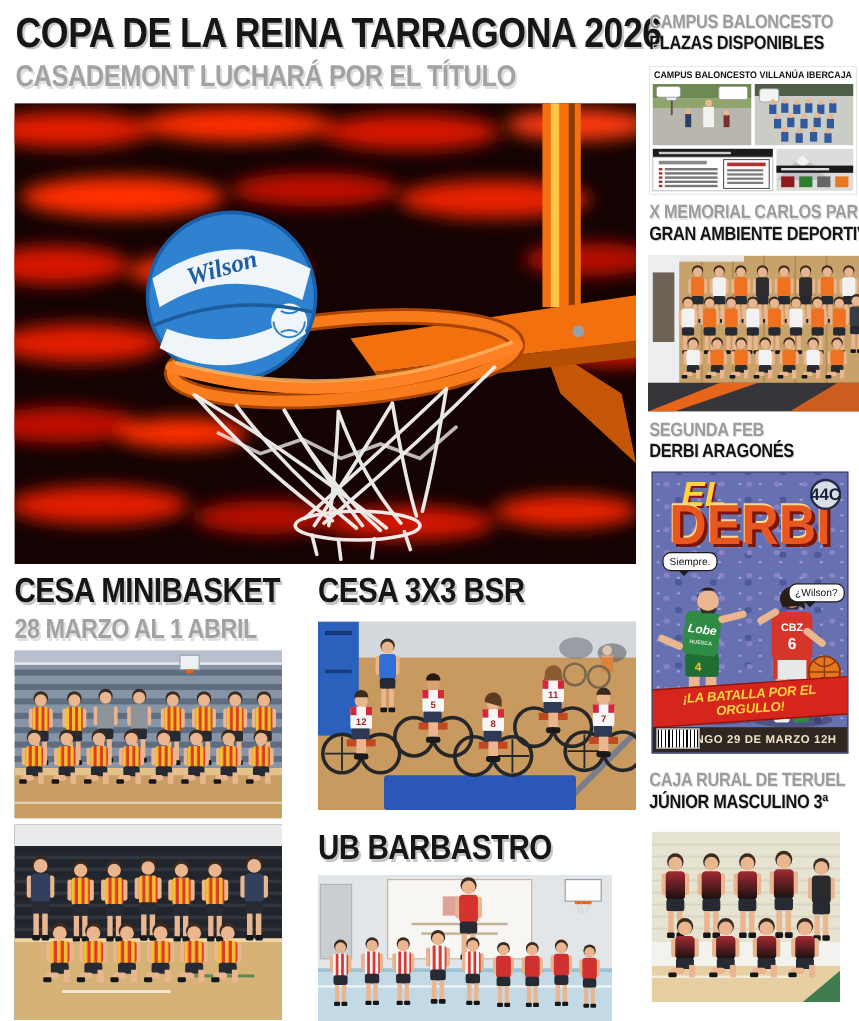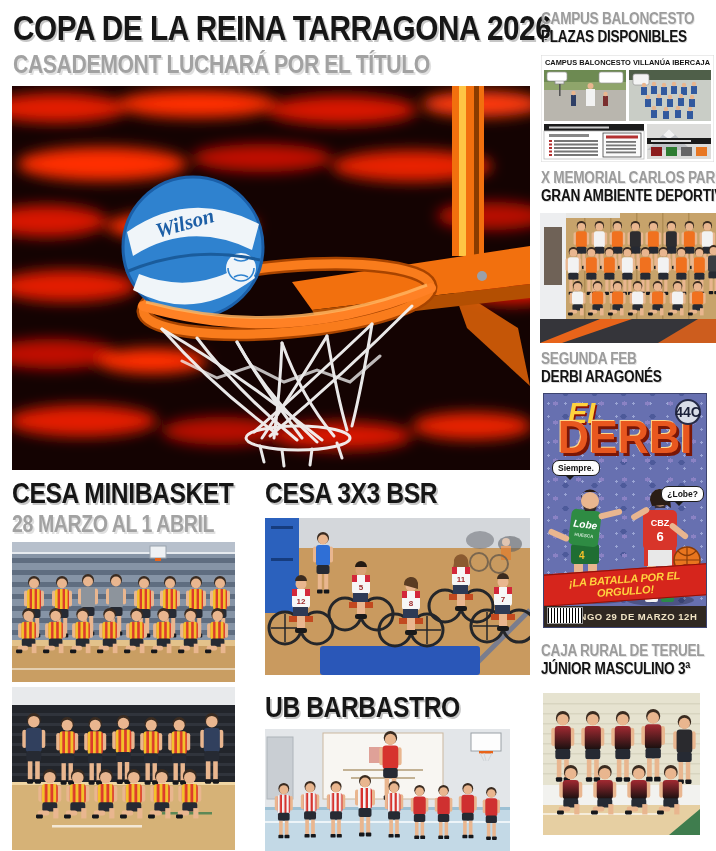--- a/index.html
+++ b/index.html
@@ -32,21 +32,21 @@
          border:1px solid #3d4470;box-sizing:border-box;}
   .d-el{position:absolute;left:24px;top:3px;font-size:29px;font-weight:bold;font-style:italic;
         color:#ffd23e;text-shadow:1.5px 1.5px 0 #8e1208;}
   .d-title{position:absolute;left:0;top:19px;width:100%;text-align:center;font-size:47px;
         font-weight:bold;color:#e8571f;letter-spacing:0;line-height:1;
         text-shadow:3px 3px 0 #7a1606,-1px -1px 0 #ffd98c;transform:scaleX(.92);}
   .d-badge{position:absolute;top:5px;right:5px;width:26px;height:26px;border-radius:50%;
         background:#d9dde8;border:2px solid #262b47;color:#1a1f38;font-size:14px;font-weight:bold;
         display:flex;align-items:center;justify-content:center;box-sizing:border-box;}
   .d-bubble{position:absolute;background:#fdfdfd;border:1px solid #1c1c1c;border-radius:7px;
-        font-size:8.5px;font-weight:bold;color:#111;padding:2px 5px;white-space:nowrap;}
+        font-size:8.5px;font-weight:normal;color:#111;padding:2px 5px;white-space:nowrap;}
   .d-b-left{left:8px;top:66px;}
   .d-b-right{right:2px;top:92px;}
   .d-bubble::after{content:"";position:absolute;bottom:-5px;left:12px;border:5px solid transparent;
         border-top-color:#1c1c1c;border-bottom:0;}
   .d-banner{position:absolute;left:-5px;right:-5px;bottom:26px;background:#d6251c;
         border:1.5px solid #8e1208;transform:rotate(-4deg);text-align:center;
         font-size:11px;font-weight:bold;font-style:italic;color:#ffd23e;padding:3px 0;
         letter-spacing:-.2px;}
   .d-footer{position:absolute;left:0;right:0;bottom:0;height:21px;background:#2f2822;
         color:#efe3c4;font-size:9.5px;font-weight:bold;text-align:center;line-height:21px;
@@ -580,21 +580,21 @@
         <rect x="128" y="40" width="22" height="6" rx="3" fill="#e9b68f" transform="rotate(38 128 40)"></rect>
         <rect x="86" y="34" width="20" height="6" rx="3" fill="#e9b68f" transform="rotate(-30 86 34)"></rect>
         <circle cx="143" cy="78" r="13" fill="#e8751e" stroke="#8a3c08" stroke-width="1.5"></circle>
         <path d="M130 78 h26 M143 65 v26 M134 69 q9 9 18 0 M134 87 q9 -9 18 0" stroke="#8a3c08" stroke-width="1.2" fill="none"></path>
         <circle cx="116" cy="16" r="9" fill="#e9b68f"></circle>
         <path d="M106 18 a10 10 0 0 1 20 -2 l1 10 l-4 -3 l-15 1 z" fill="#2a1d15"></path>
         <path d="M110 22 q6 5 12 0 l-1 4 l-10 0 z" fill="#2a1d15" opacity=".8"></path>
       </g>
     </svg>
     <div class="d-bubble d-b-left">Siempre.</div>
-    <div class="d-bubble d-b-right">¿Lobe?</div>
+    <div class="d-bubble d-b-right">¿Wilson?</div>
     <div class="d-banner">¡LA BATALLA POR EL ORGULLO!</div>
     <div class="d-footer">DOMINGO 29 DE MARZO 12H</div>
     <div class="d-barcode"></div>
   </div>
 
   <div class="sbk sbk-g" style="top:642px">CAJA RURAL DE TERUEL</div>
   <div class="sbk sbk-b" style="top:660px">JÚNIOR MASCULINO 3ª</div>
 
   <svg class="ph" style="left:543px;top:693px" width="157" height="142" viewBox="0 0 157 142">
     <rect width="157" height="142" fill="#e6e3d0"></rect>

